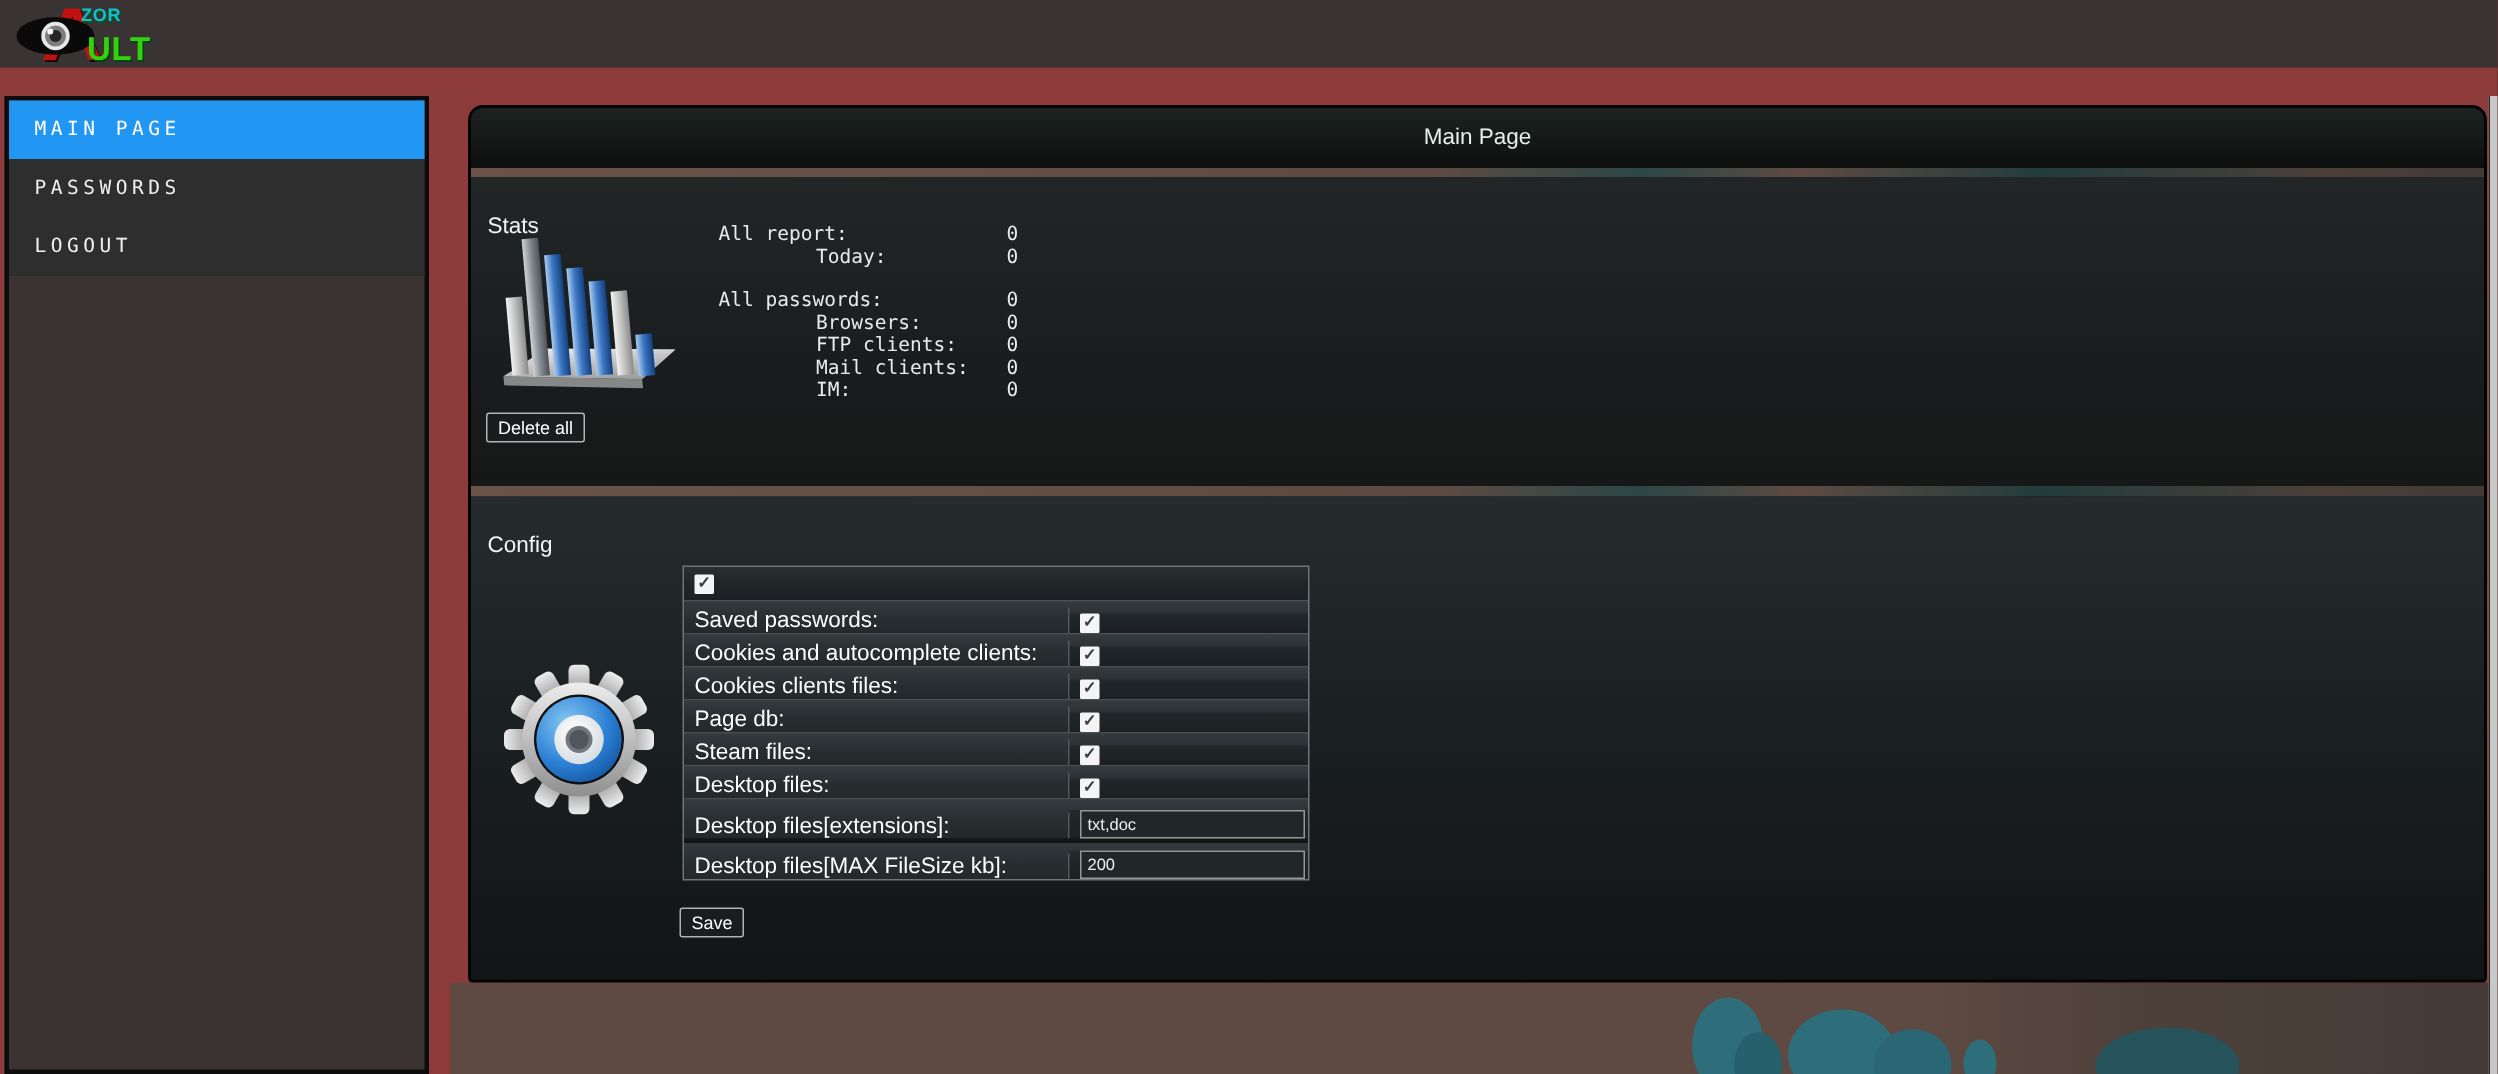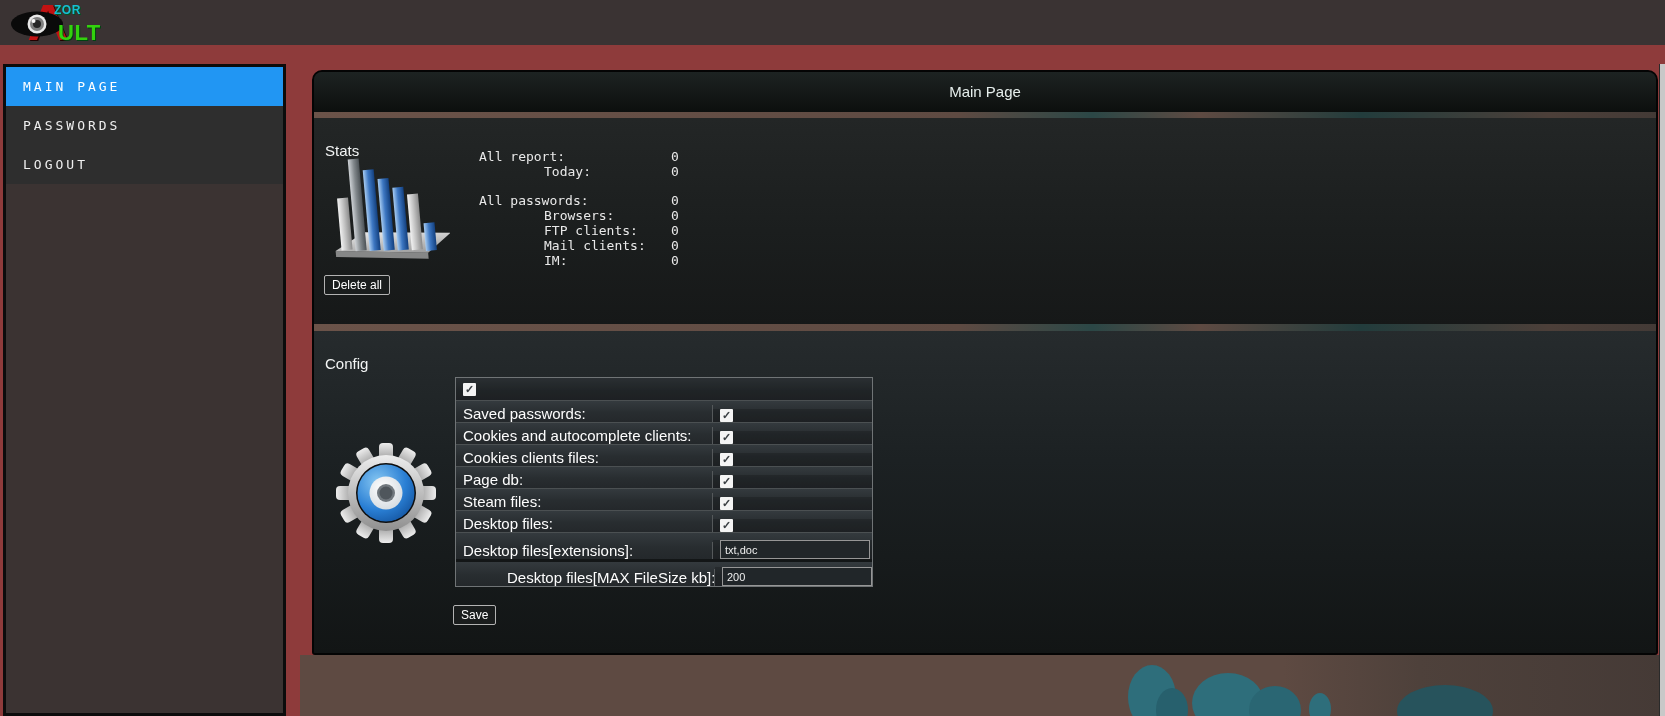--- a/index.html
+++ b/index.html
@@ -49,21 +49,21 @@
   .btn { display:inline-block; background:#1a1d1d; border:1px solid #b3b3b3; color:#fff;
          font-size:12px; padding:2px 7px; border-radius:2px; cursor:pointer; }
   .delete-btn { position:absolute; left:10px; top:157px; }
 
   .config-box { position:relative; height:322px;
                 background:linear-gradient(180deg,#262b2d 0%,#1c2123 40%,#121515 100%); }
   .gear-icon { position:absolute; left:22px; top:112px; width:100px; height:100px; }
   .cfg-table { position:absolute; left:141px; top:46px; width:418px; border:1px solid #707476; }
   .cfg-row { display:flex; background:linear-gradient(180deg,#343a3e 0%,#282d30 55%,#24282b 100%); }
   .cfg-row + .cfg-row { border-top:1px solid #4b5052;align-items:flex-end; }
-  .cfg-row.sep { border-top:3px solid #131617;padding-left:44px; }
+  .cfg-row.sep { border-top:3px solid #131617; }
   .cfg-row.h-cb { height:22px; }
   .cfg-row.h-tx { height:27px; }
   .cfg-label { width:257px; padding-left:7px; border-right:1px solid #55595b; color:#fdfdfd;
                font-size:15px; display:flex; align-items:center; white-space:nowrap; overflow:hidden; }
   .cfg-ctl { flex:1; padding-left:7px; display:flex; align-items:center;
              background:rgba(0,0,0,0.18); }
   .cb { width:13px; height:13px; background:#f4f4f4; border-radius:1px; color:#3a3f43;
         font-weight:bold; font-size:11px; line-height:13px; text-align:center; cursor:pointer; }
   .txt { width:150px; height:19px; background:#212629; border:1px solid #969696; color:#eeeeee;
          font-family:"Liberation Sans", sans-serif; font-size:11px; padding:0 4px; }

